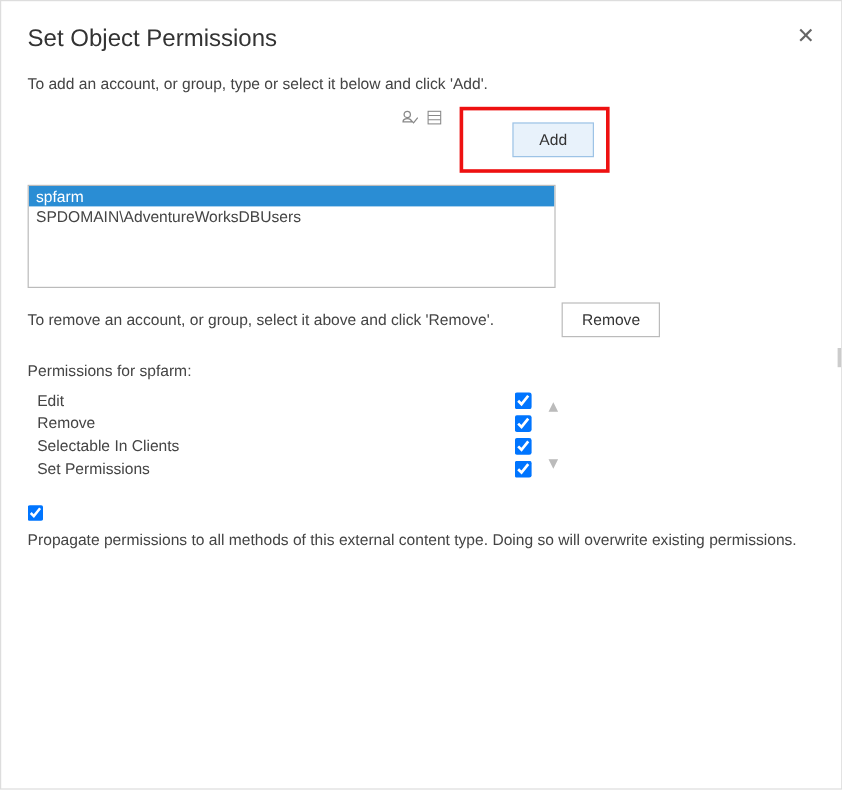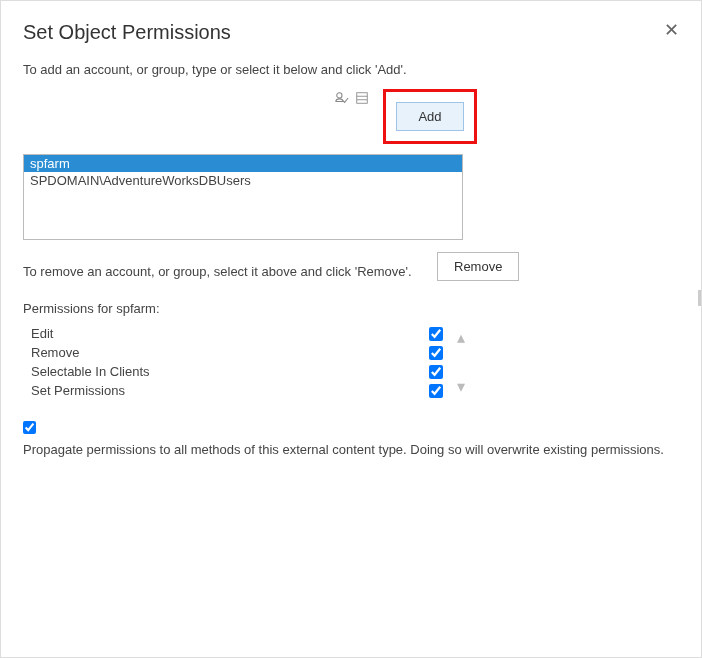--- a/index.html
+++ b/index.html
@@ -70,20 +70,21 @@
       margin-left: 6px;
     }
     .btn {
       background: #fff;
       border: 1px solid #bbb;
       padding: 6px 16px;
       font-size: 13px;
       color: #333;
       cursor: pointer;
       min-width: 70px;
+      margin-left: 31px;
     }
     .btn-add {
       background: #e8f2fb;
       border: 1px solid #9dc3e6;
       min-width: 68px;
     }
     .list {
       margin-top: 10px;
       width: 440px;
       height: 86px;
@@ -94,21 +95,21 @@
     .list-item {
       padding: 1px 6px;
       white-space: nowrap;
     }
     .list-item.sel {
       background: #2a8dd4;
       color: #fff;
     }
     .remove-row {
       display: flex;
-      align-items: flex-end;
+      align-items: center;
       margin-top: 12px;
       gap: 14px;
     }
     .remove-row .txt { width: 400px; line-height: 1.5; }
     .perm-for { margin-top: 20px; margin-bottom: 8px; }
     .perm-grid {
       display: flex;
       align-items: stretch;
       gap: 8px;
     }

